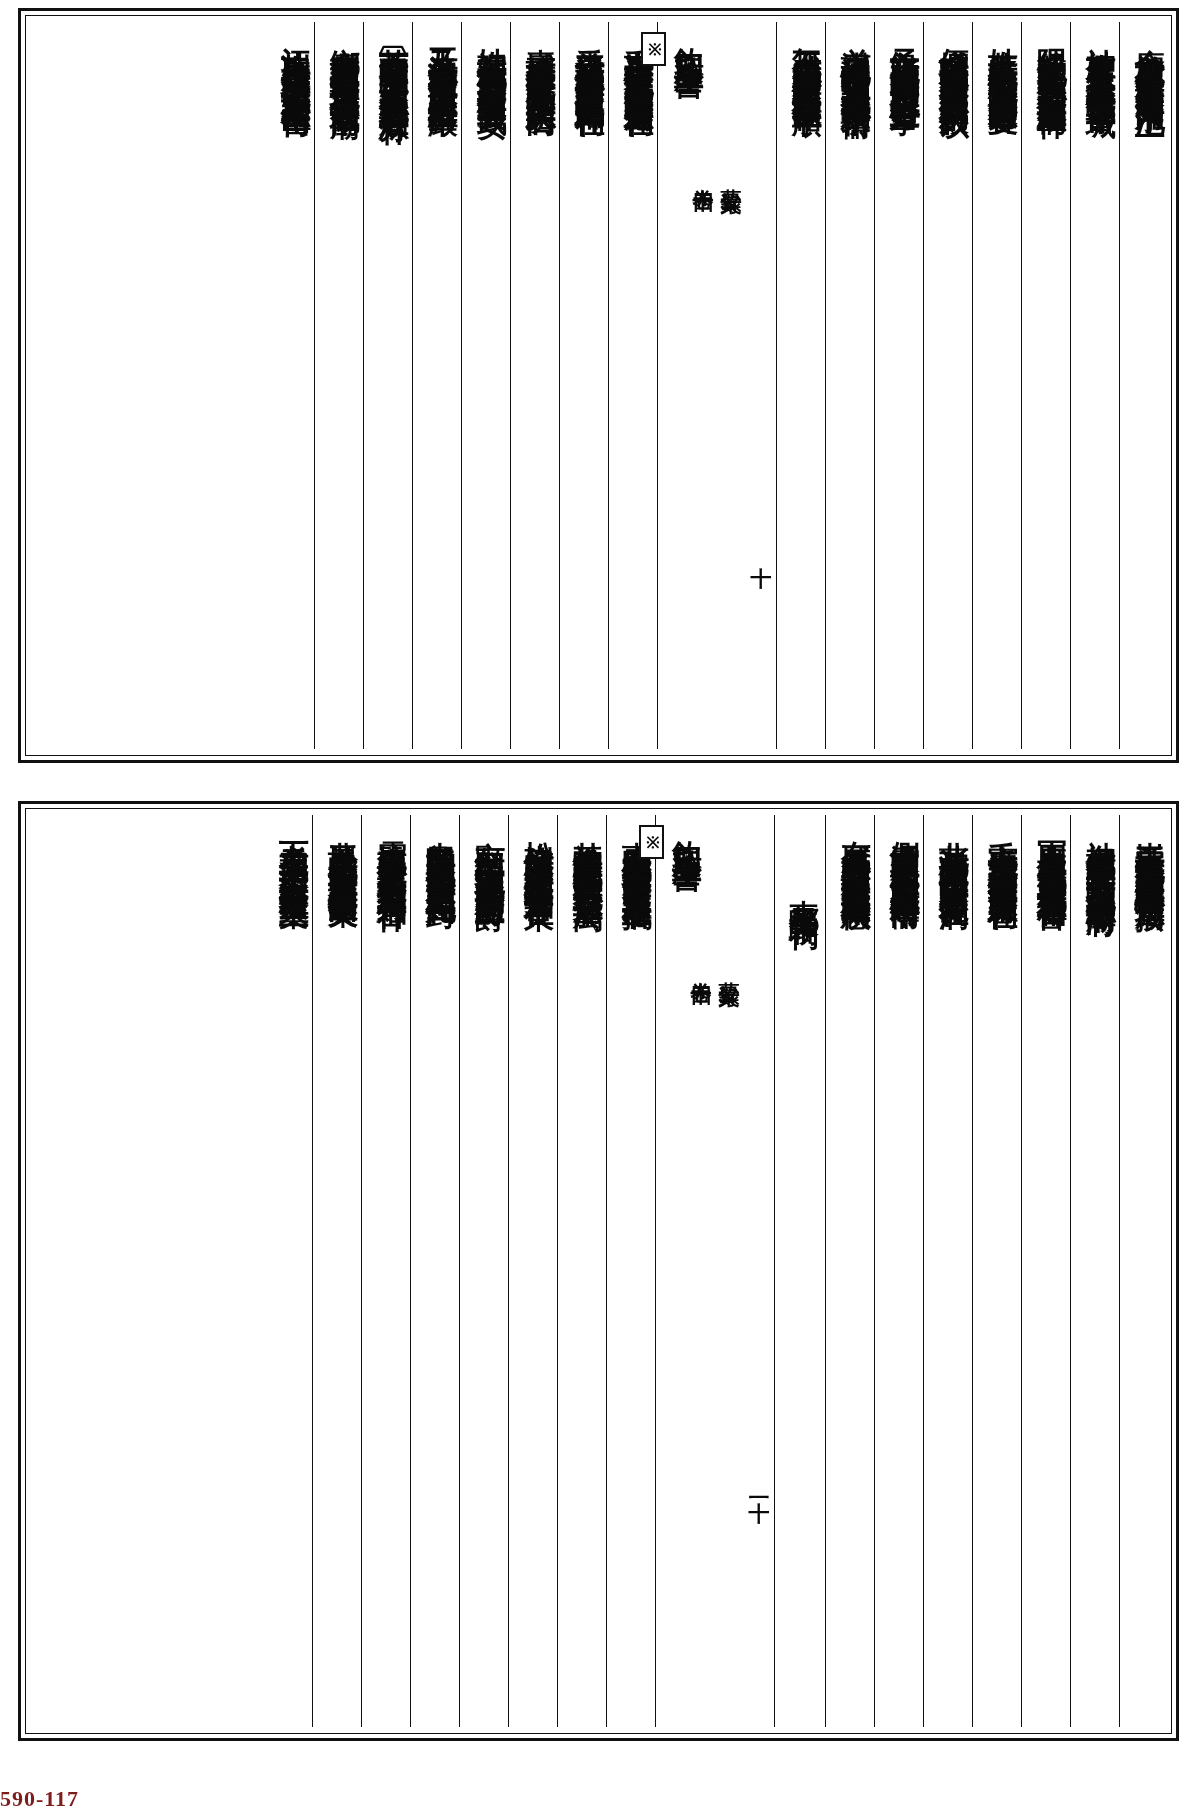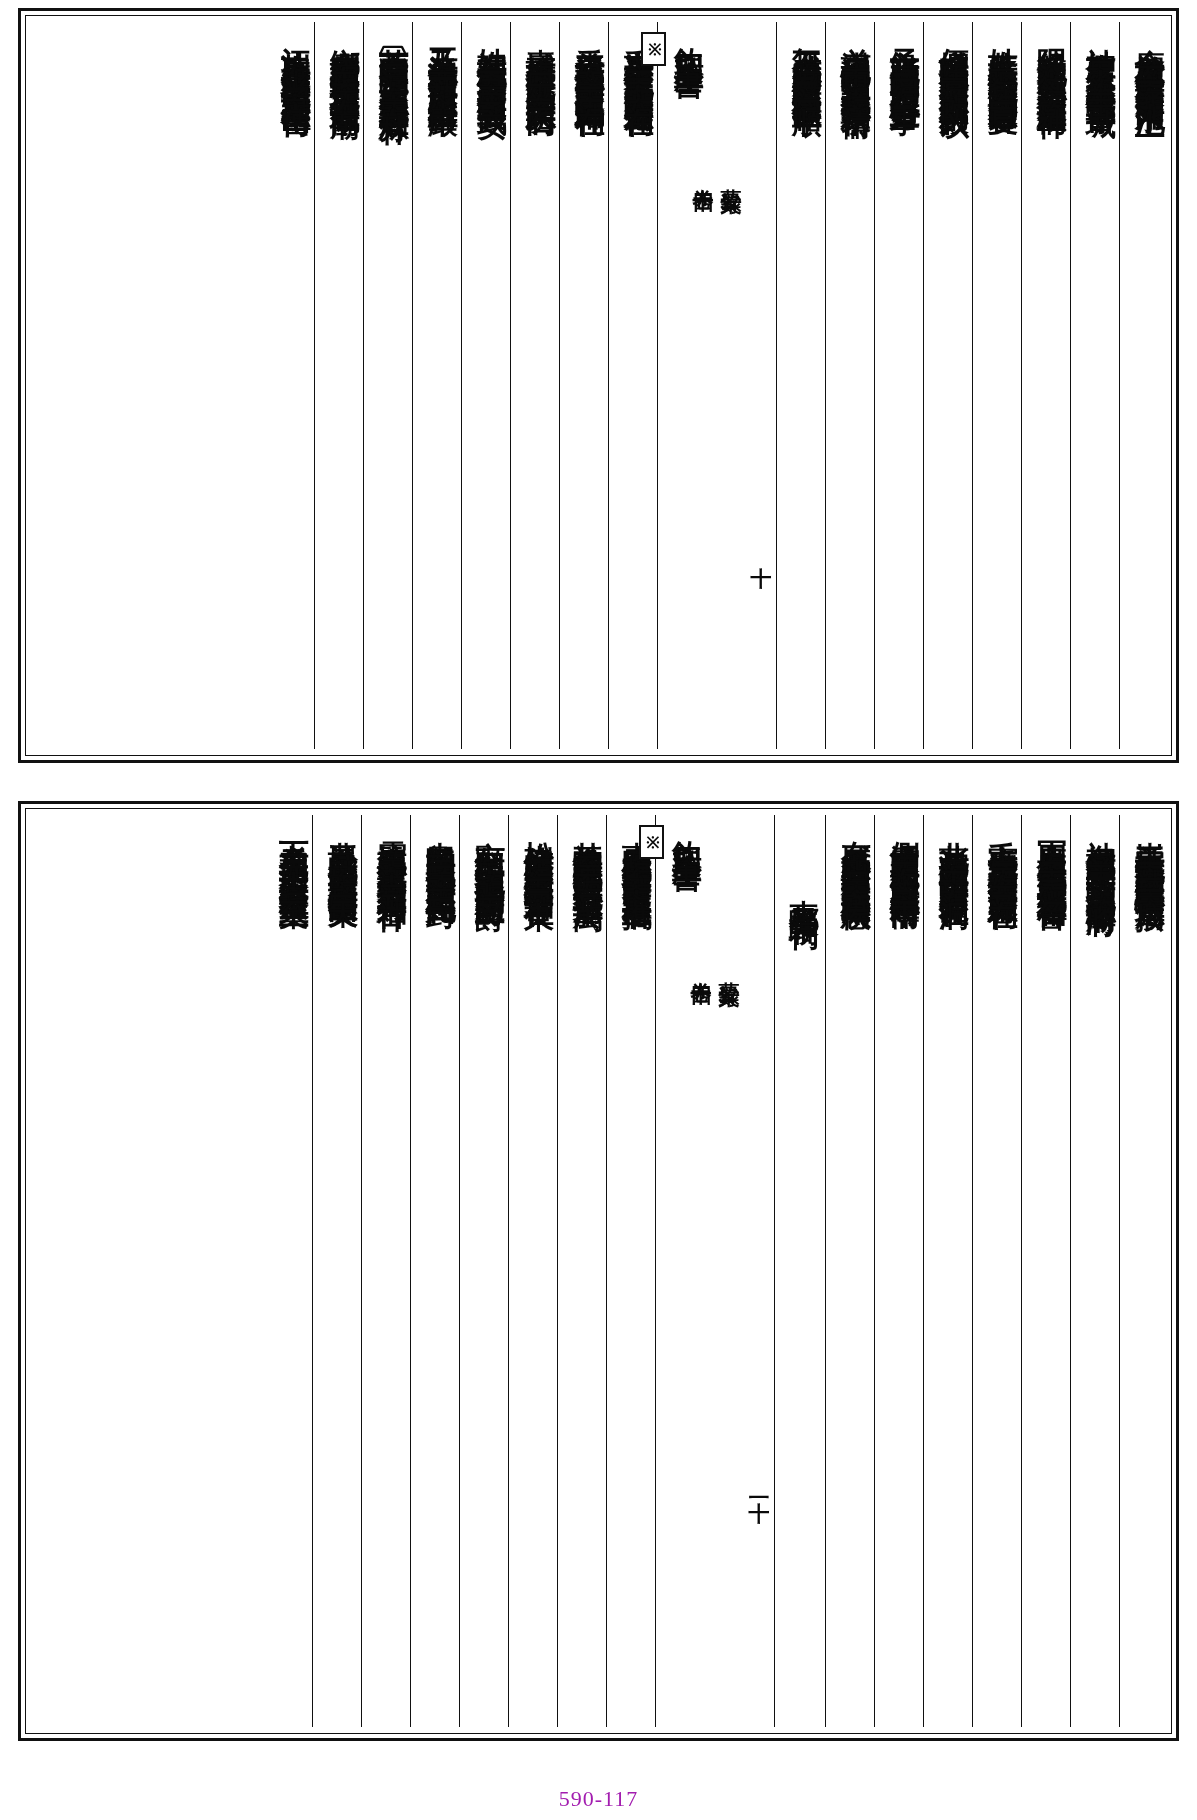--- a/index.html
+++ b/index.html
@@ -132,24 +132,24 @@
     width: 48px;
     padding-top: 60px;
     box-sizing: border-box;
   }
 
   .pagenum {
     position: absolute;
     left: 0;
     right: 0;
     bottom: 8px;
-    text-align: center;
+    text-align: left;
     font-size: 22px;
-    font-weight: 400;
-    color: #a21caf;
+    font-weight: 700;
+    color: #7f1d1d;
     font-family: "Liberation Serif", serif;
     letter-spacing: 1px;
   }
 </style>
 </head>
 <body>
 
 <div class="page">
 
   <div class="leaf leaf-top">

